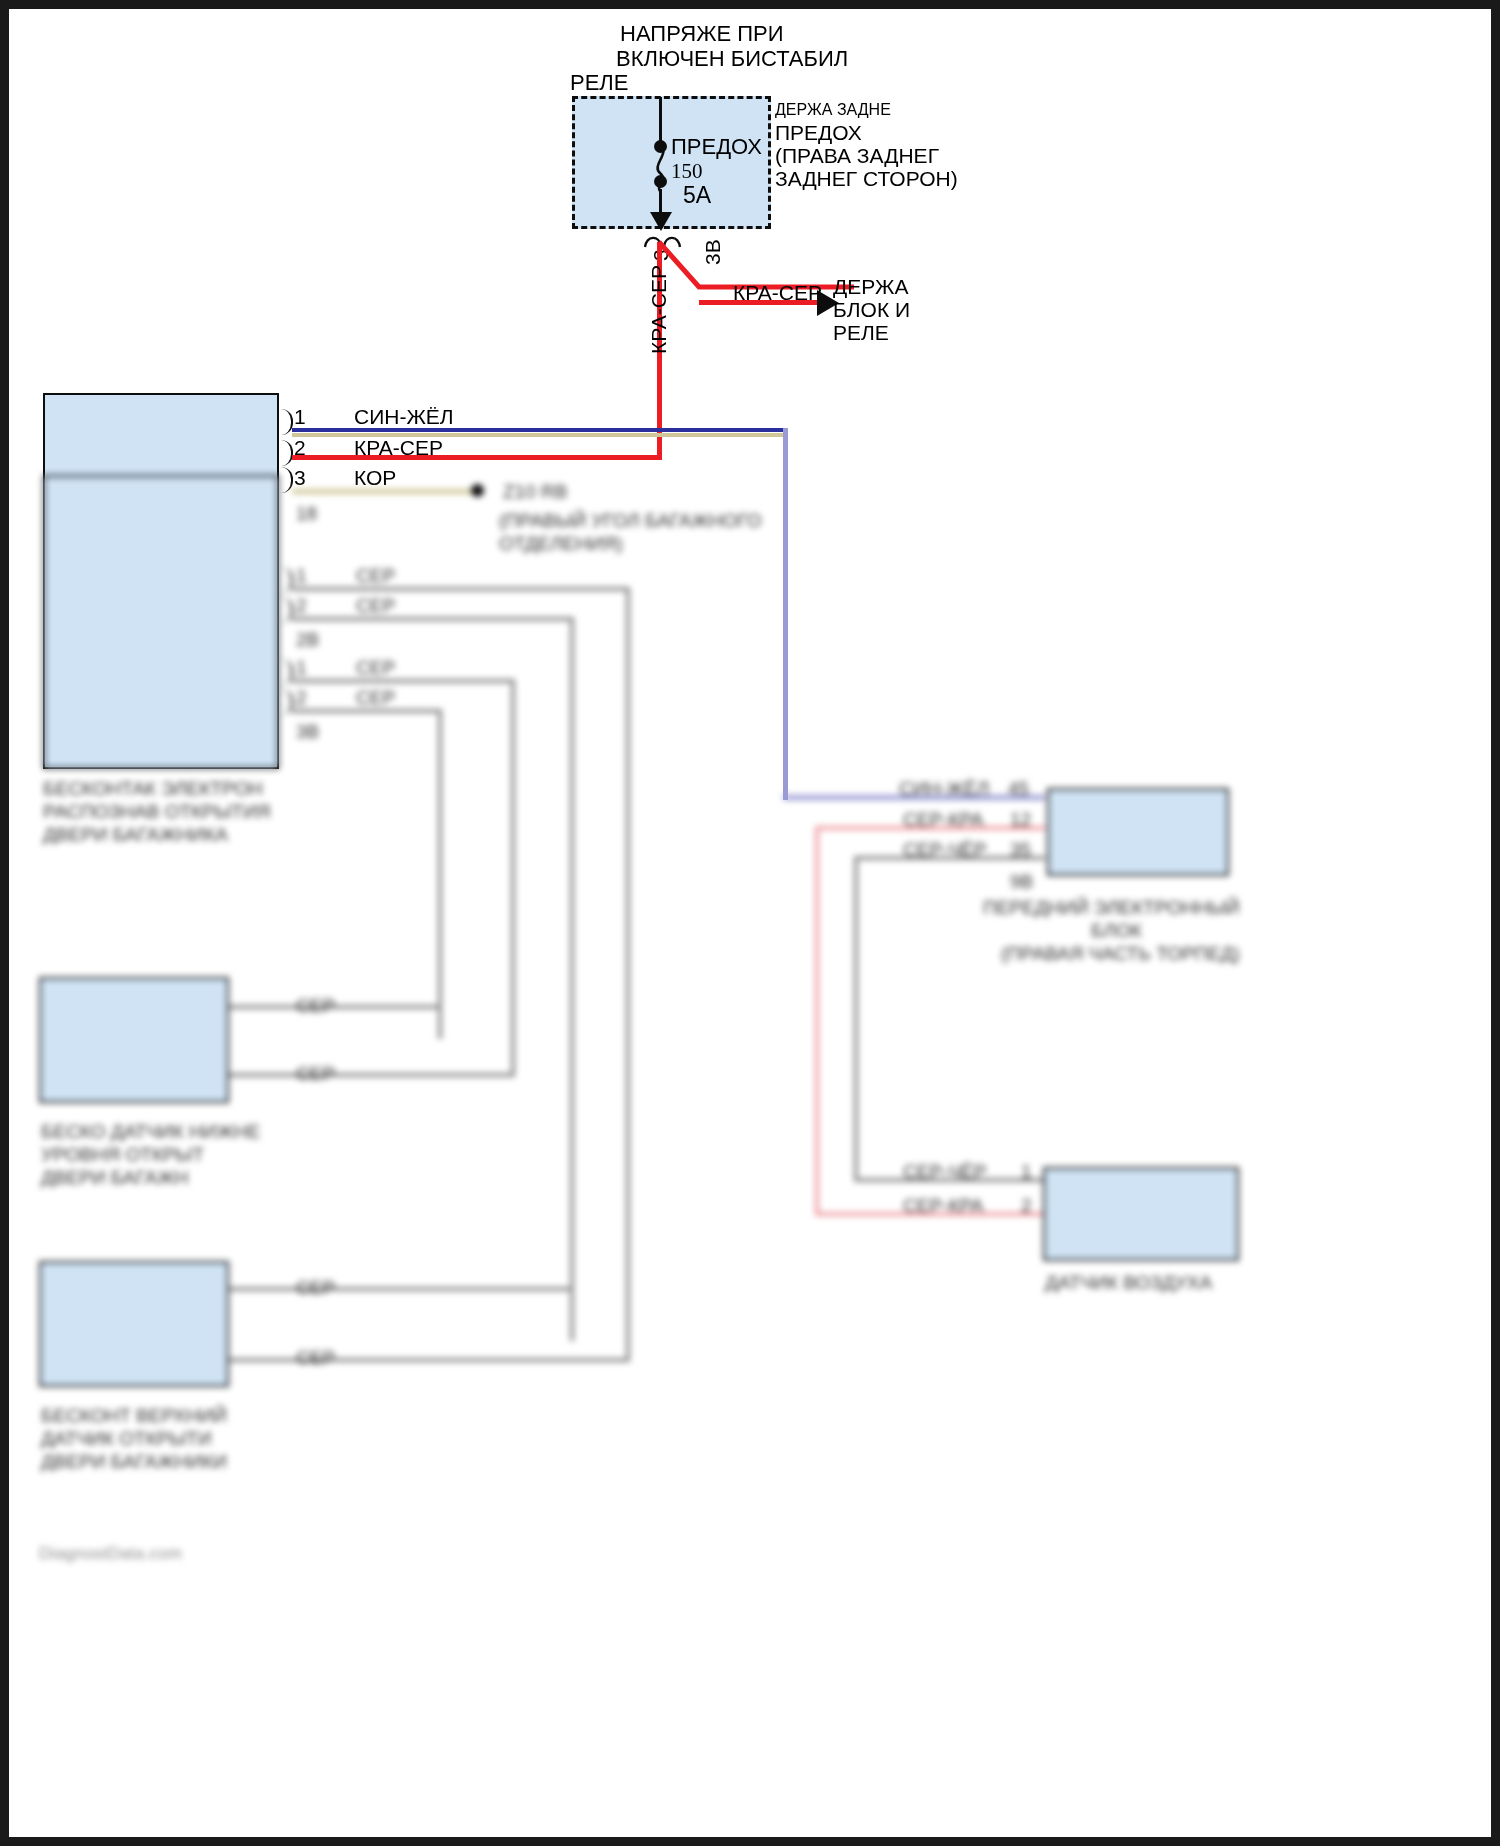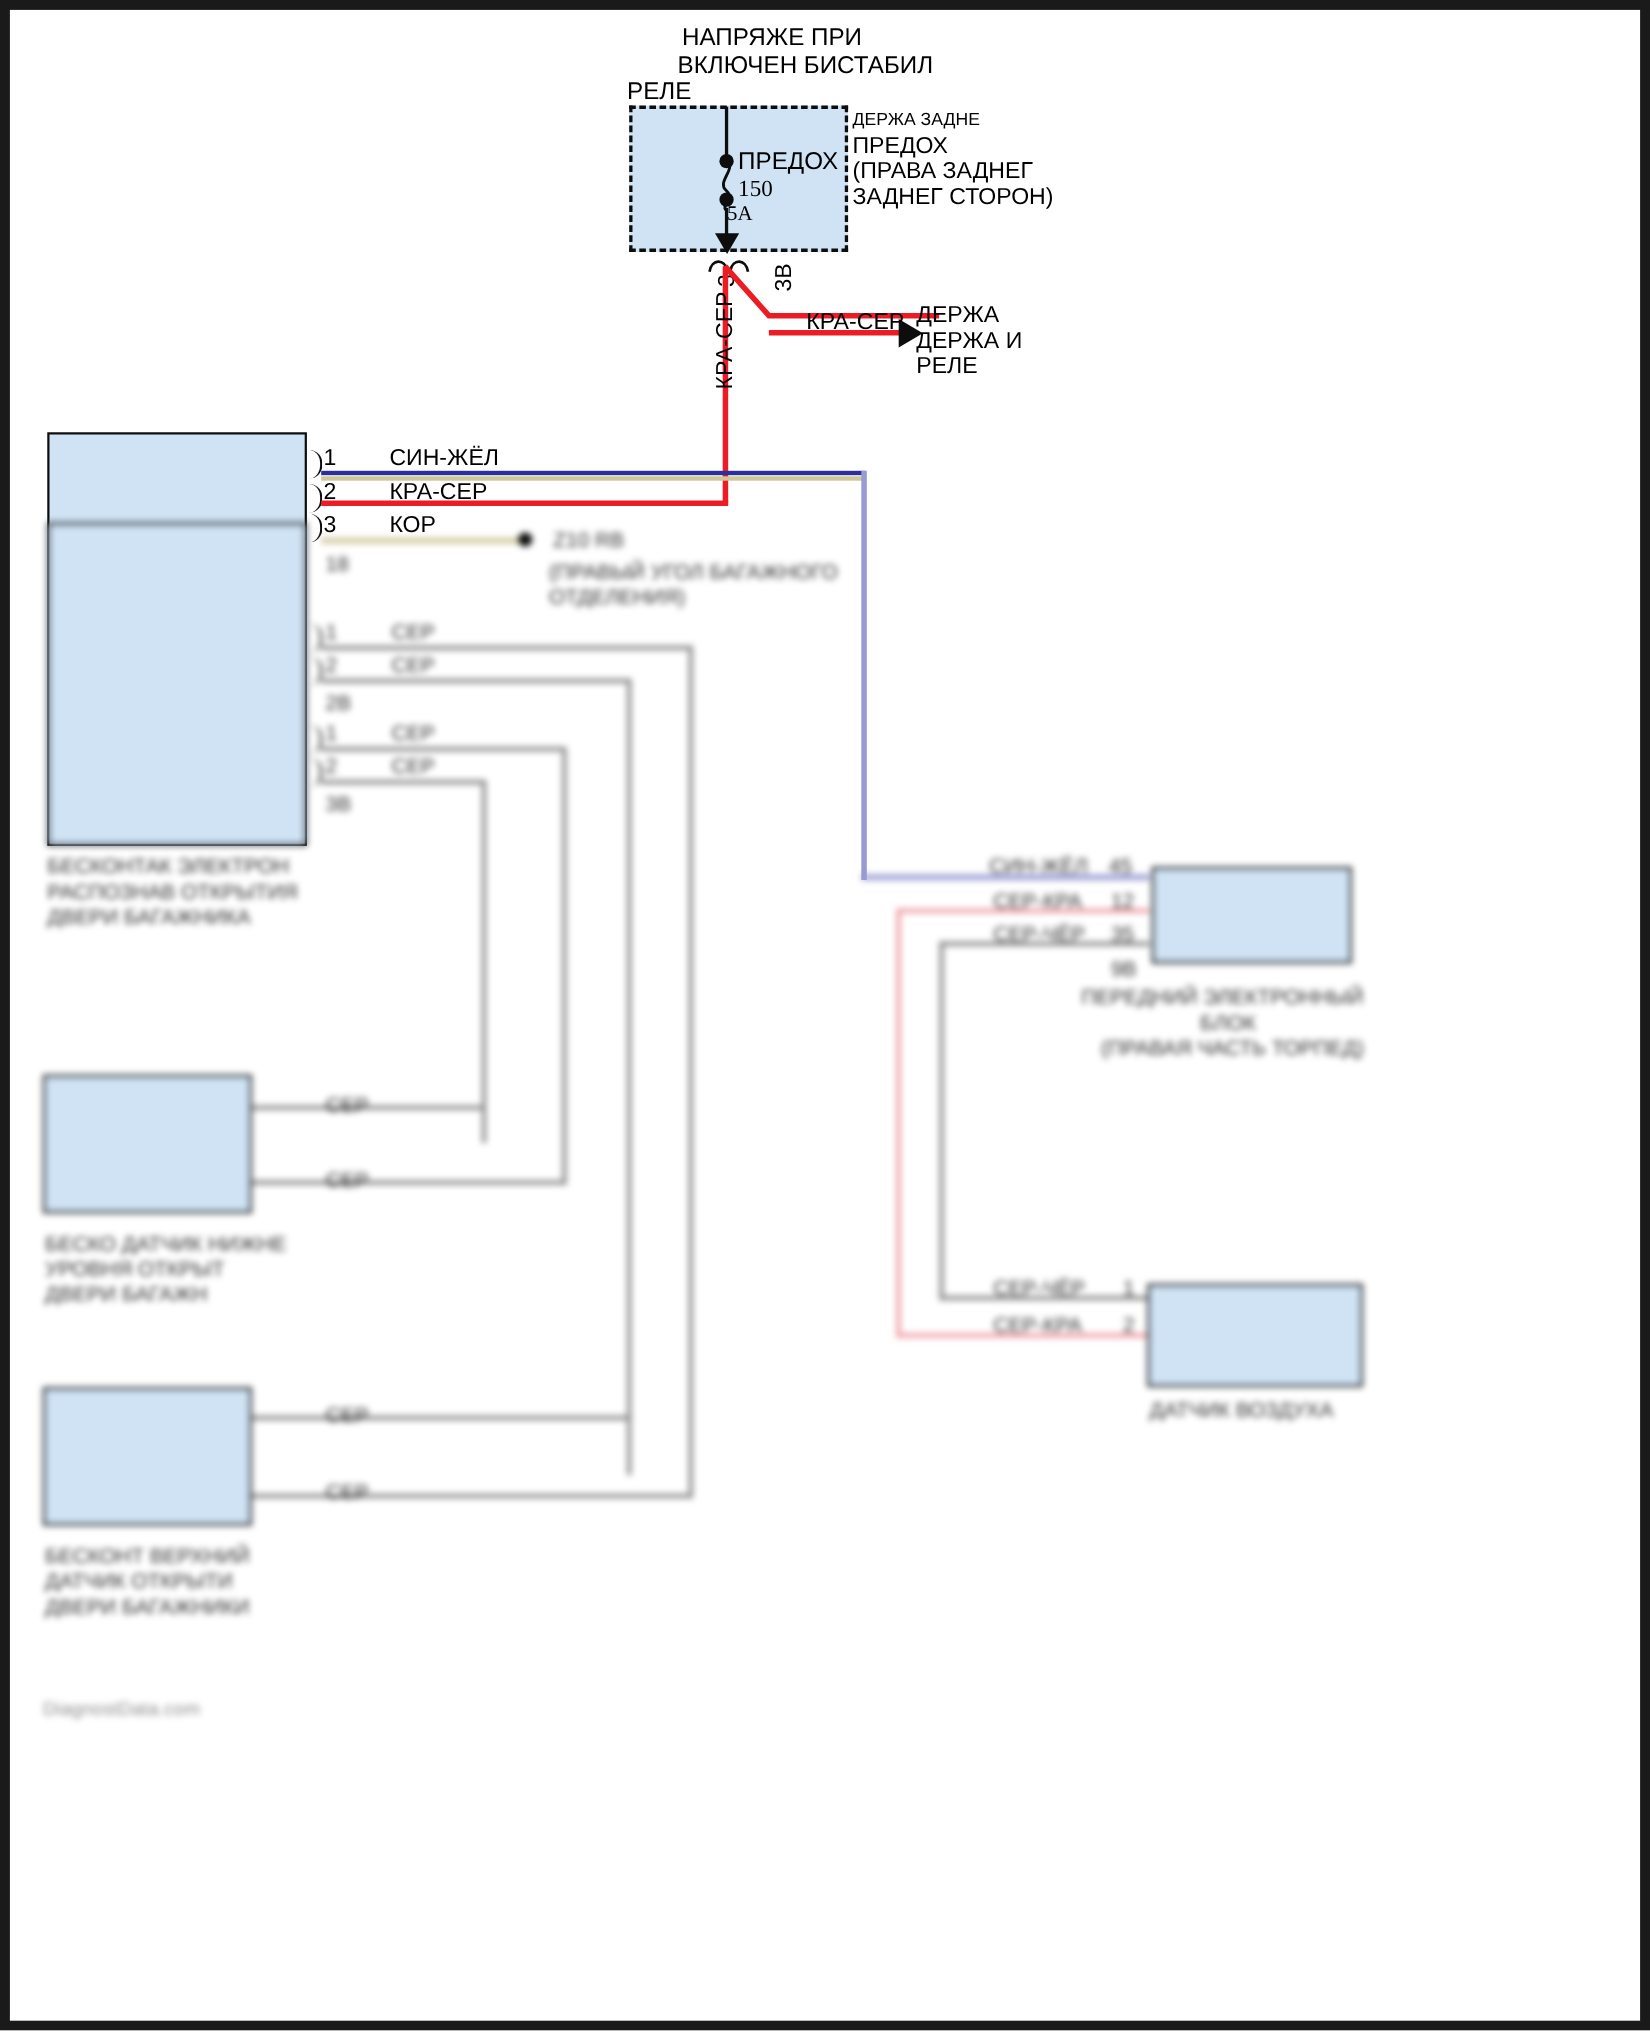--- a/index.html
+++ b/index.html
@@ -120,21 +120,21 @@
     <path d="M9 2 C 20 10, 0 22, 9 30 C 18 38, 4 42, 9 48" stroke="#0d0d0d" stroke-width="2.6" fill="none"></path>
   </svg>
   <div class="dot" style="left:645px;top:131px;"></div>
   <div class="dot" style="left:645px;top:166px;"></div>
 
   <div class="wire w-black" style="left:650px;top:180px;width:3px;height:31px;"></div>
   <div class="arrow-d" style="left:641px;top:203px;"></div>
 
   <div class="txt" style="left:662px;top:124px;font-size:22px;">ПРЕДОХ</div>
   <div class="txt" style="left:662px;top:148px;font-size:21px;font-family:Liberation Serif, serif;">150</div>
-  <div class="txt" style="left:652px;top:172px;font-size:19px;font-family:Liberation Serif, serif;">5A</div>
+  <div class="txt" style="left:674px;top:172px;font-size:23px;">5A</div>
 
   <div class="txt" style="left:766px;top:87px;font-size:16px;">ДЕРЖА ЗАДНЕ</div>
   <div class="txt" style="left:766px;top:110px;font-size:21px;">ПРЕДОХ</div>
   <div class="txt" style="left:766px;top:133px;font-size:21px;">(ПРАВА ЗАДНЕГ</div>
   <div class="txt" style="left:766px;top:156px;font-size:21px;">ЗАДНЕГ СТОРОН)</div>
 
   <svg class="abs" style="left:634px;top:222px;" width="40" height="18" viewBox="0 0 40 18">
     <path d="M2 16 C 4 4, 16 4, 18 15" stroke="#0d0d0d" stroke-width="2.4" fill="none"></path>
     <path d="M21 15 C 23 4, 35 4, 37 16" stroke="#0d0d0d" stroke-width="2.4" fill="none"></path>
   </svg>
@@ -148,21 +148,21 @@
 
   <svg class="abs" style="left:645px;top:230px;" width="200" height="80" viewBox="0 0 200 80">
     <path d="M5 3 L 45 48 L 200 48" stroke="#ec1c24" stroke-width="5" fill="none"></path>
   </svg>
   <div class="wire w-red" style="left:690px;top:291px;width:124px;height:5px;"></div>
   <div class="arrow-r" style="left:808px;top:281px;"></div>
 
   <div class="txt" style="left:724px;top:270px;font-size:21px;">КРА-СЕР</div>
 
   <div class="txt" style="left:824px;top:264px;font-size:21px;">ДЕРЖА</div>
-  <div class="txt" style="left:824px;top:287px;font-size:21px;">ДЕРЖА И</div>
+  <div class="txt" style="left:824px;top:287px;font-size:21px;">БЛОК И</div>
   <div class="txt" style="left:824px;top:310px;font-size:21px;">РЕЛЕ</div>
 
   <div class="ecu-box" style="left:34px;top:384px;width:236px;height:376px;"></div>
 
   <div class="brace" style="left:270px;top:400px;"></div>
   <div class="txt" style="left:285px;top:394px;font-size:21px;">1</div>
   <div class="txt" style="left:345px;top:394px;font-size:21px;">СИН-ЖЁЛ</div>
   <div class="wire w-tan" style="left:283px;top:424px;width:495px;height:4px;"></div>
   <div class="wire w-blue" style="left:283px;top:419px;width:495px;height:4px;"></div>
 

